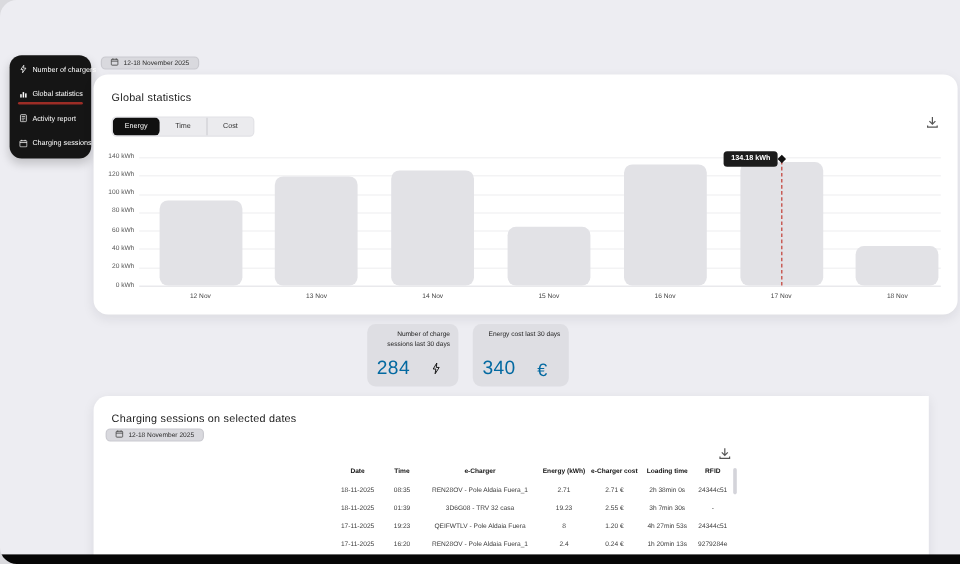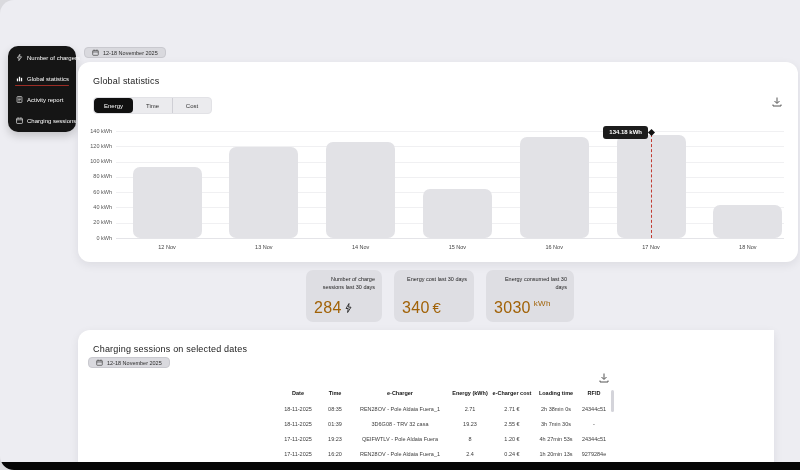--- a/index.html
+++ b/index.html
@@ -54,22 +54,22 @@
   .xlab { position:absolute; top:118px; width:60px; text-align:center; font-size:5.5px; color:#444; }
   .hline { position:absolute; border-left:1px dashed #c23b32; width:0; }
   .tooltip { position:absolute; top:0; height:13px; line-height:13px; background:#1c1c1c; color:#fff;
              font-size:6px; font-weight:bold; padding:0 6px; border-radius:3px; white-space:nowrap; }
   .diamond { position:absolute; width:5px; height:5px; background:#111; transform:rotate(45deg); }
 
   
   .summary { position:absolute; left:306px; top:270px; display:flex; gap:12px; }
   .sum-card { position:relative; height:52px; background:#dedee3; border-radius:7px; padding:6px 7px; }
   .sum-label { font-size:5.5px; line-height:1.4; color:#1d1d1d; text-align:right; }
-  .sum-value { position:absolute; left:8px; bottom:5px; font-size:16px; color:#a16207;
-               letter-spacing:.3px; display:flex; align-items:flex-start; gap:3px; }
+  .sum-value { position:absolute; left:8px; bottom:5px; font-size:16px; color:#0369a1;
+               letter-spacing:.3px; display:flex; align-items:center; gap:18px; }
   .sum-suffix-small { font-size:8px; }
   .sum-suffix-large { font-size:15px; }
   .sum-value svg { align-self:center; }
 
   
   .sessions-card { left:78px; top:330px; width:696px; height:140px; border-radius:12px 0 0 0; }
   .chip-sessions { left:10px; top:27px; position:absolute; }
   .sessions-dl { left:519px; top:42px; }
   .sessions-table { position:absolute; left:198px; top:55px; border-collapse:collapse; table-layout:fixed; }
   .sessions-table th { font-size:5.5px; color:#141414; font-weight:bold; height:16px; text-align:center; }
@@ -190,27 +190,20 @@
             </svg></span>
         </div>
       </div>
       <div class="sum-card" style="width: 80px;">
         <div class="sum-label">Energy cost last 30 days</div>
         <div class="sum-value">
           <span>340</span>
           <span class="sum-suffix-large">€</span>
         </div>
       </div>
-      <div class="sum-card" style="width: 88px;">
-        <div class="sum-label">Energy consumed last 30 days</div>
-        <div class="sum-value">
-          <span>3030</span>
-          <span class="sum-suffix-small">kWh</span>
-        </div>
-      </div>
     </div>
 
   <section class="card sessions-card">
     <div class="card-title">Charging sessions on selected dates</div>
     <div class="chip chip-sessions">
       <span><svg width="7" height="7" viewBox="0 0 10 10">
             <rect x="1" y="2" width="8" height="7" rx="1" fill="none" stroke="#444" stroke-width="1"></rect>
             <line x1="1" y1="4.2" x2="9" y2="4.2" stroke="#444" stroke-width="1"></line>
             <line x1="3" y1="1" x2="3" y2="2.6" stroke="#444" stroke-width="1"></line>
             <line x1="7" y1="1" x2="7" y2="2.6" stroke="#444" stroke-width="1"></line>

